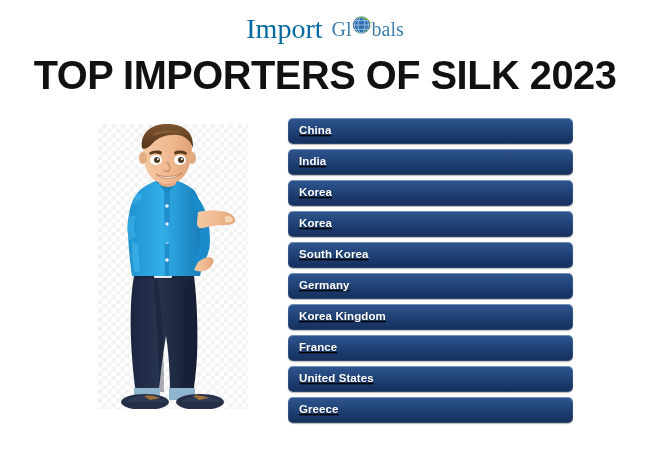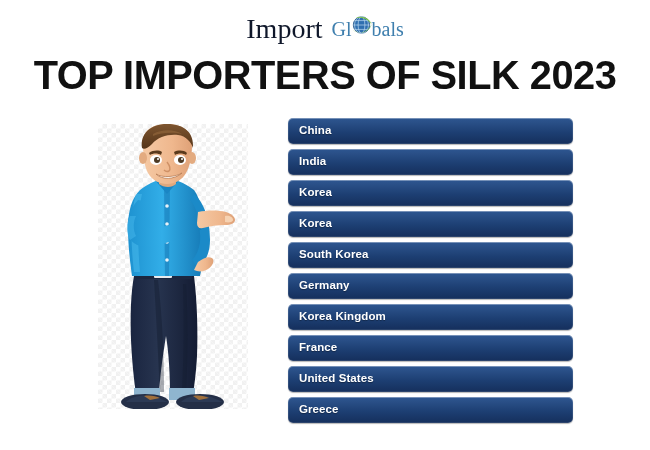--- a/index.html
+++ b/index.html
@@ -29,21 +29,21 @@
     left: 0;
     top: 14px;
     width: 650px;
     text-align: center;
     white-space: nowrap;
     line-height: 1;
   }
   .logo-word-import {
     font-family: "Liberation Serif", serif;
     font-size: 28px;
-    color: #0f172a;
+    color: #0369a1;
     letter-spacing: 0px;
     vertical-align: middle;
     margin-top: 40px;
   }
   .logo-spacer { display:inline-block; width: 9px; }
   .logo-word-g,
   .logo-word-bals {
     font-family: "Liberation Serif", serif;
     font-size: 20px;
     color: #3f7fae;
@@ -117,20 +117,21 @@
         #2a5088 16%,
         #1d3f73 55%,
         #152f5c 100%);
     box-shadow: 0 1px 1px rgba(0,0,0,0.28),
                 inset 0 1px 0 rgba(255,255,255,0.28),
                 inset 0 0 0 1px rgba(255,255,255,0.10);
     display: flex;
     align-items: center;
     box-sizing: border-box;
     padding-left: 11px;
+    text-decoration: underline;
   }
   .bar:last-child { margin-bottom: 0; }
   .bar-label {
     color: #ffffff;
     font-family: "Liberation Sans", sans-serif;
     font-weight: bold;
     font-size: 11.5px;
     letter-spacing: 0.1px;
     text-shadow: 0 1px 1px rgba(0,0,0,0.35);
     line-height: 1;

